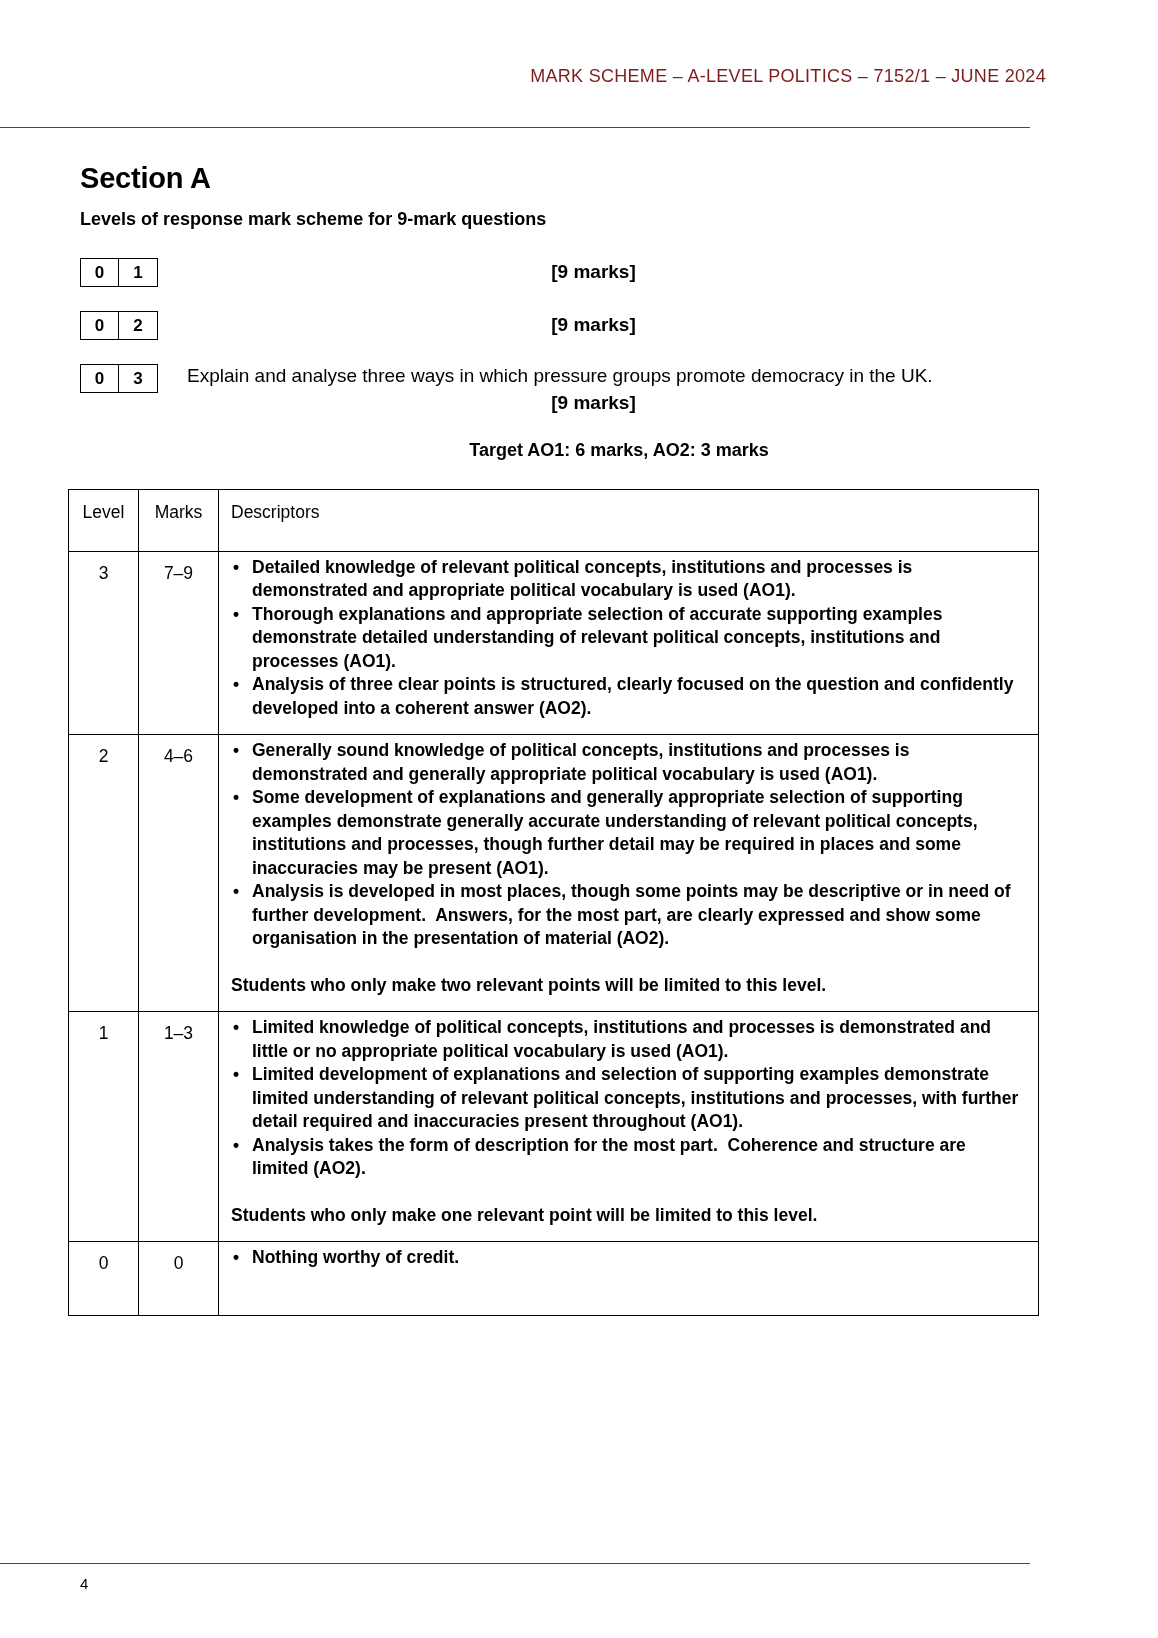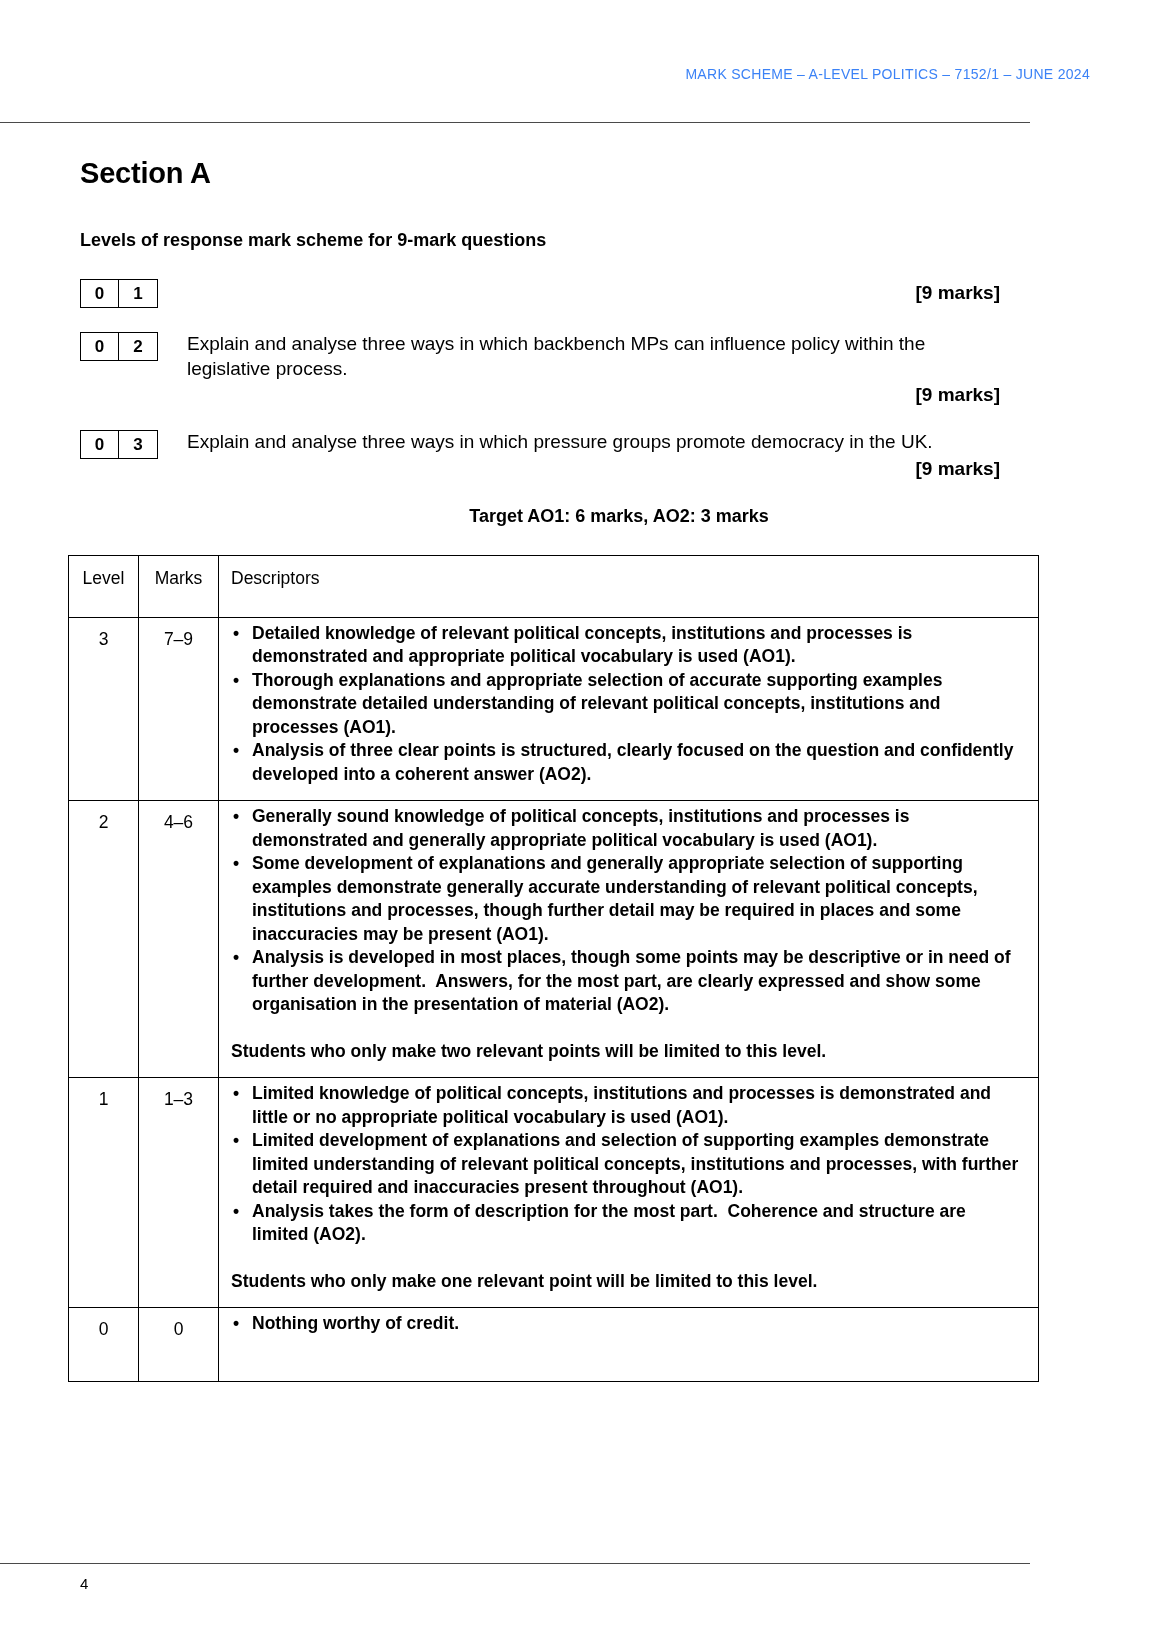--- a/index.html
+++ b/index.html
@@ -7,57 +7,57 @@
   body {
     width:1158px; height:1638px;
     font-family:"Liberation Sans", sans-serif;
     color:#000;
     position:relative;
     overflow:hidden;
   }
   .page { position:relative; width:1158px; height:1638px; }
 
   .header-title {
-    margin:66px 68px 0 0;
+    margin:66px 112px 0 0;
     text-align:right;
-    font-size:14px;
-    color:#3b82f6;
+    font-size:18px;
+    color:#7f1d1d;
     letter-spacing:0.3px;
   }
   .rule {
     width:1030px; height:0;
     border-top:1.6px solid #4a4a4a;
   }
   .top-rule { margin-top:40px; }
 
   .section-title {
     margin:34px 0 4px 80px;
     font-size:29px;
     font-weight:bold;
     letter-spacing:-0.2px;
   }
   .section-subtitle {
-    margin:40px 0 0 80px;
+    margin:14px 0 0 80px;
     font-size:18px;
     font-weight:bold;
   }
 
   .question { display:flex; margin:28px 0 0 80px; width:920px; }
   .question + .question { margin-top:24px; }
   .qnum { display:flex; height:29px; flex:0 0 auto; }
   .qbox {
     width:39px; height:29px;
     border:1.7px solid #000;
     display:flex; align-items:center; justify-content:center;
     font-weight:bold; font-size:17px;
   }
   .qbox + .qbox { border-left:none; }
   .qbody { flex:1 1 auto; margin-left:29px; }
   .qtext { font-size:19px; line-height:24.5px; }
-  .qmarks { text-align:right; font-weight:bold; font-size:19px; margin-top:3px; }
+  .qmarks { text-align:center; font-weight:bold; font-size:19px; margin-top:3px; }
 
   .target {
     margin:26px 0 0 80px;
     font-size:18px;
     font-weight:bold;
     text-align:center;
   }
 
   table.mark-table {
     margin:28px 0 0 68px;
@@ -130,21 +130,20 @@
       <p class="qmarks">[9 marks]</p>
     </div>
   </div>
 
   <div class="question">
     <div class="qnum">
       <span class="qbox">0</span>
       <span class="qbox">2</span>
     </div>
     <div class="qbody">
-      <p class="qtext">Explain and analyse three ways in which backbench MPs can influence policy within the legislative process.</p>
       <p class="qmarks">[9 marks]</p>
     </div>
   </div>
 
   <div class="question">
     <div class="qnum">
       <span class="qbox">0</span>
       <span class="qbox">3</span>
     </div>
     <div class="qbody">

